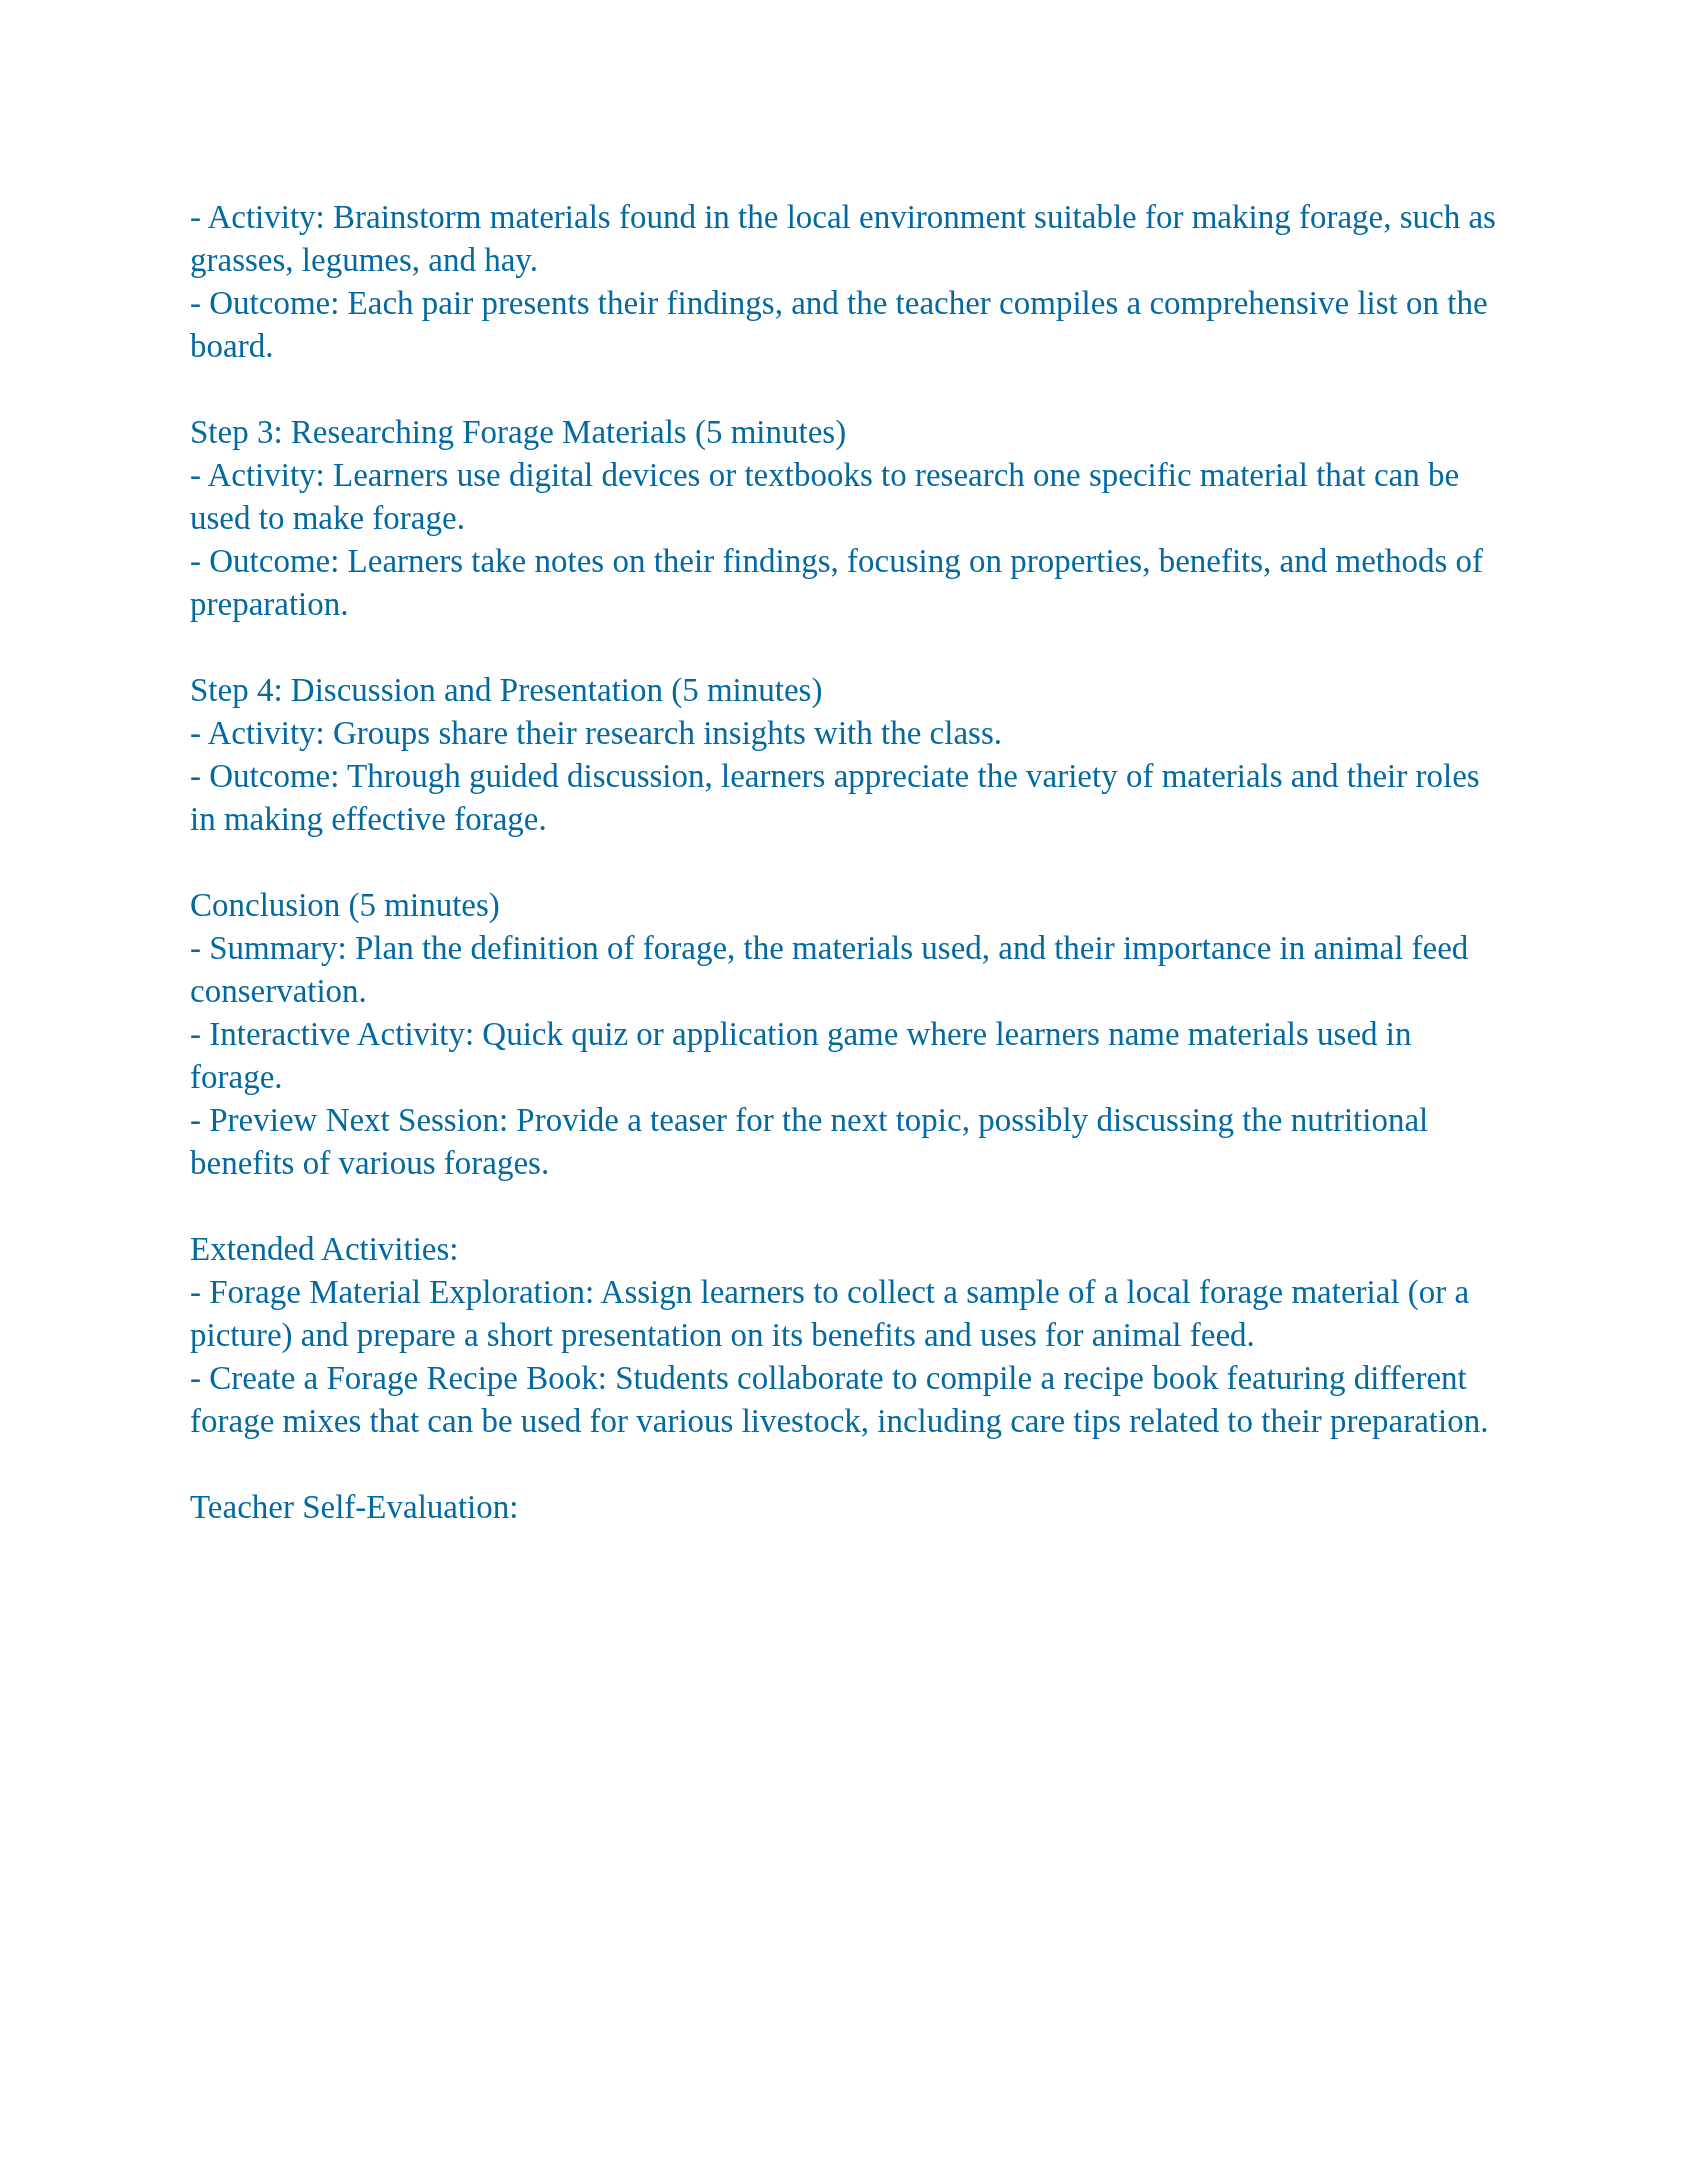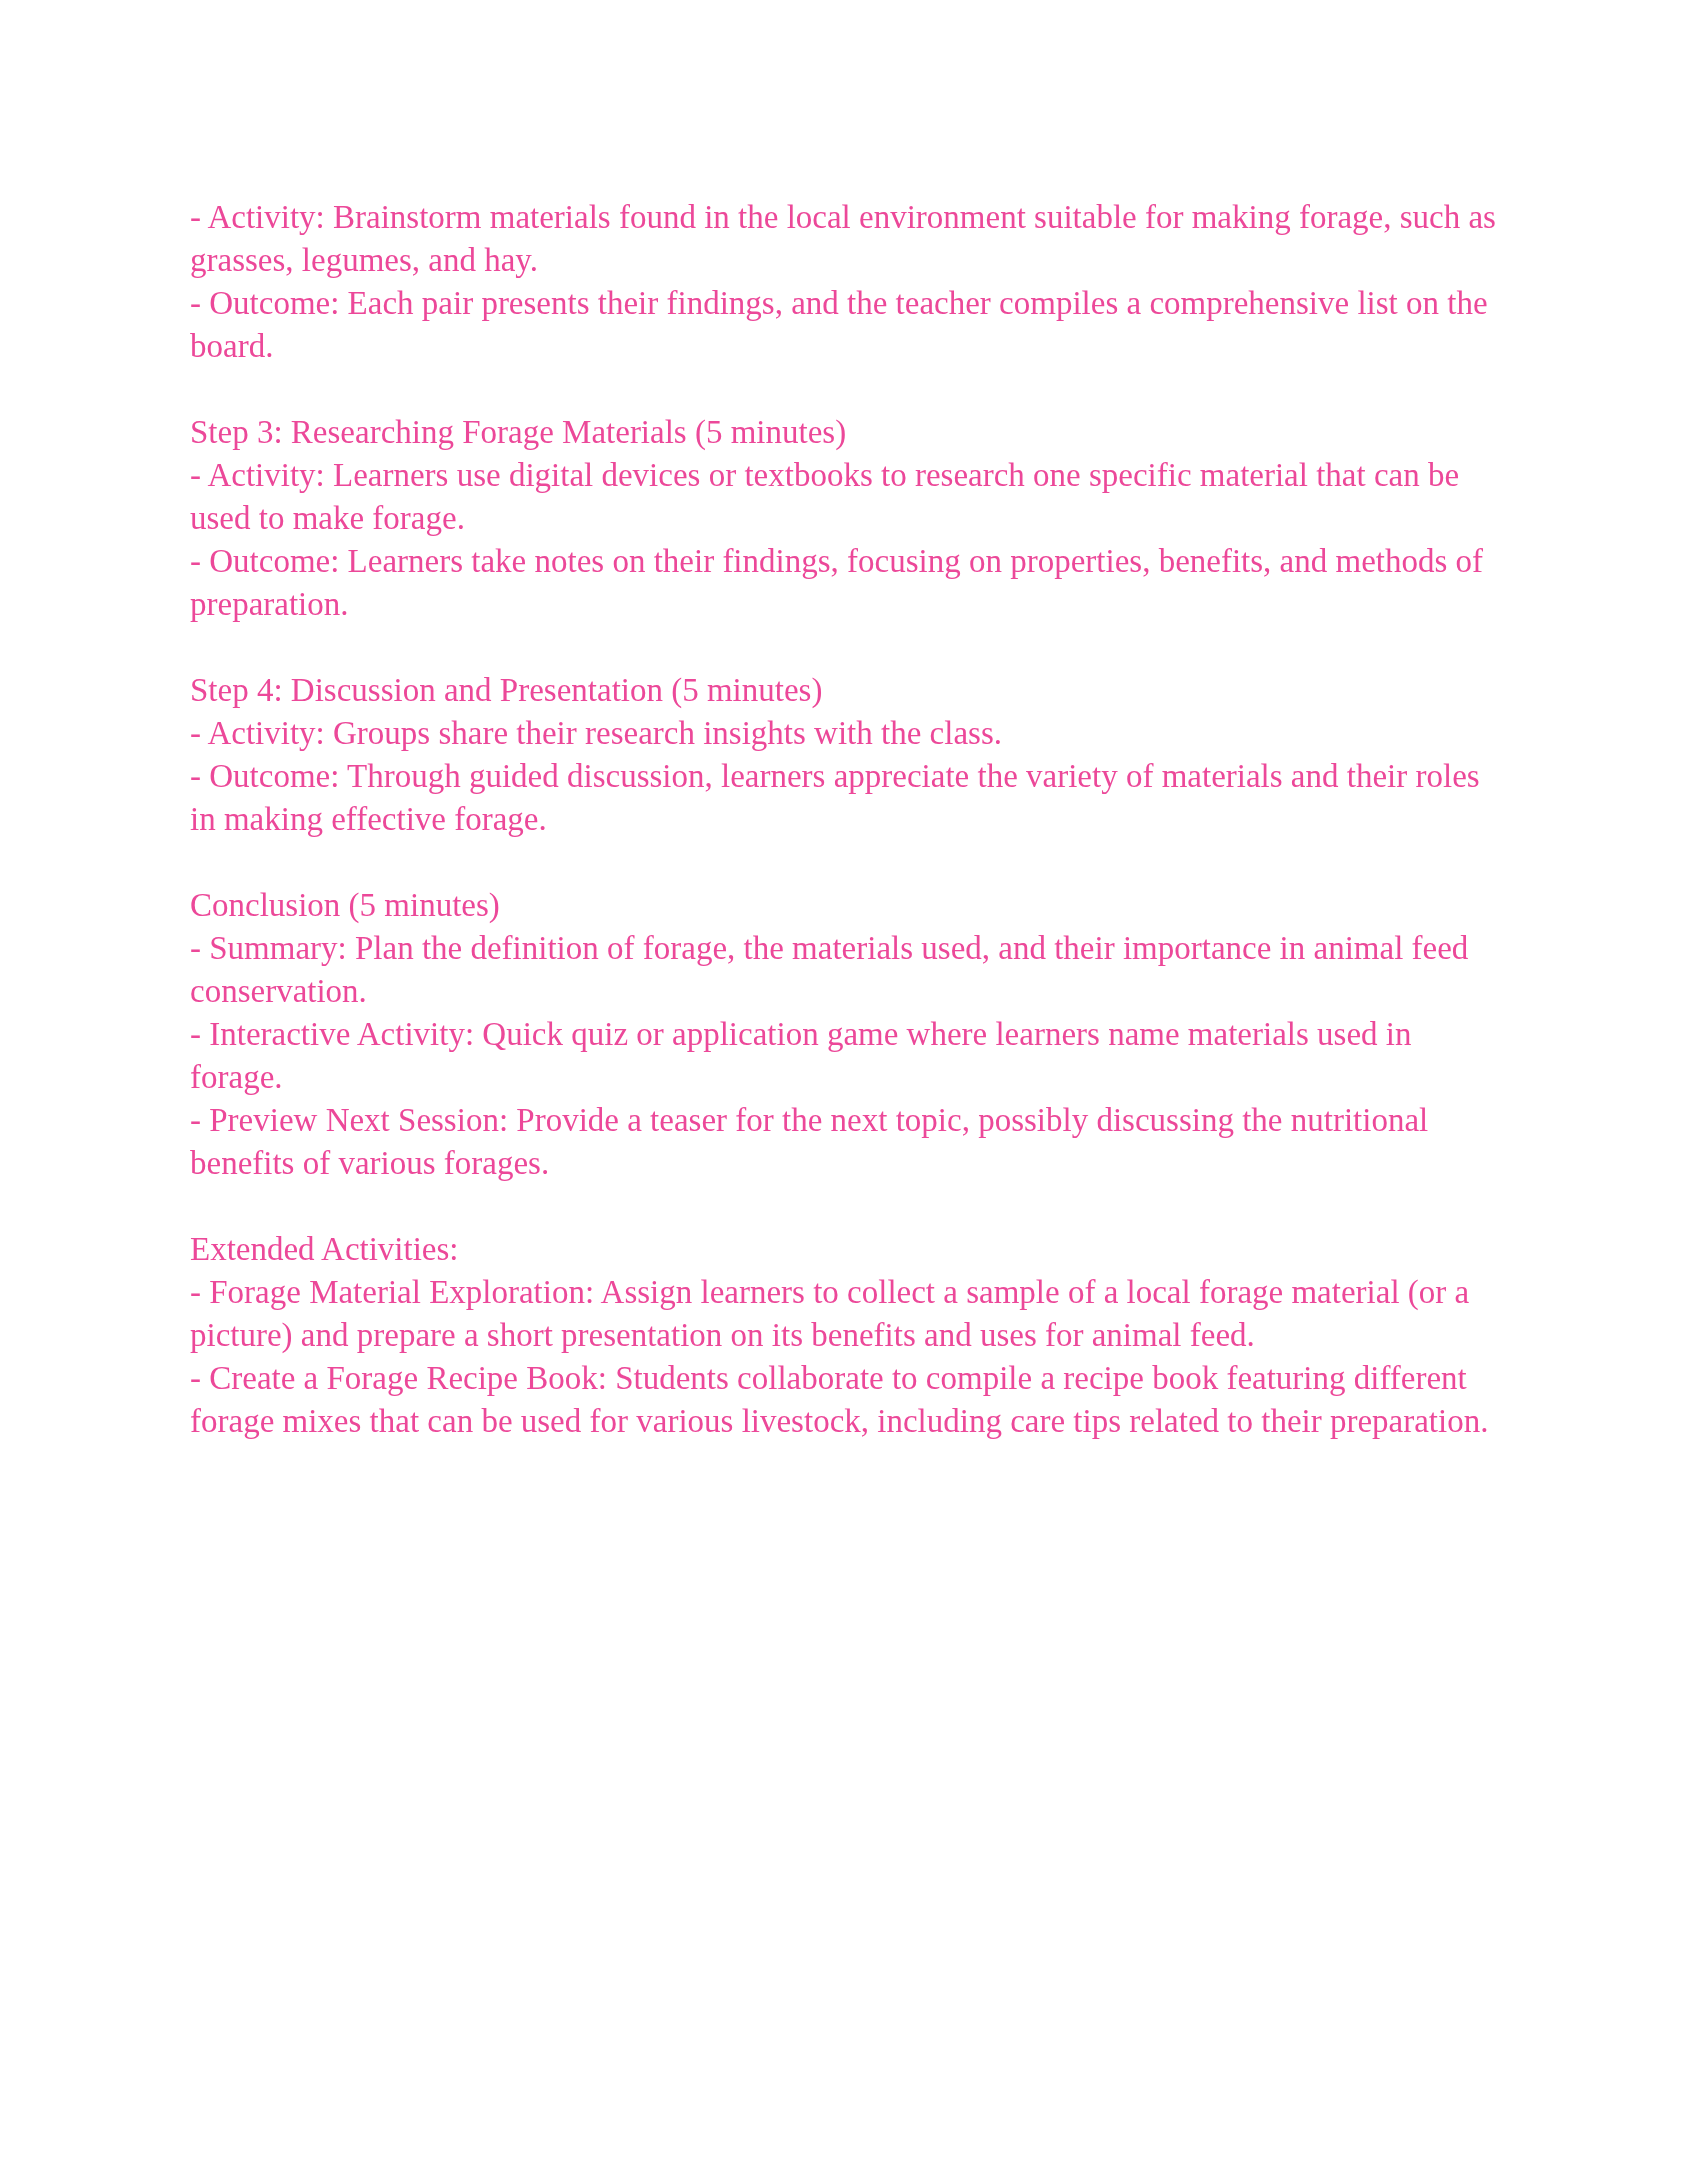--- a/index.html
+++ b/index.html
@@ -22,21 +22,21 @@
     background: #ffffff;
   }
   .content {
     position: absolute;
     left: 190px;
     top: 196px;
     width: 1317px;
     font-family: "Liberation Serif", "DejaVu Serif", serif;
     font-size: 33px;
     line-height: 43px;
-    color: #ec4899;
+    color: #0369a1;
     text-align: left;
   }
   .section {
     margin: 0 0 43px 0;
   }
   .section:last-child {
     margin-bottom: 0;
   }
   .content p {
     margin: 0;
@@ -75,16 +75,19 @@
       <p>- Interactive Activity: Quick quiz or application game where learners name materials used in forage.</p>
       <p>- Preview Next Session: Provide a teaser for the next topic, possibly discussing the nutritional benefits of various forages.</p>
     </div>
 
     <div class="section">
       <p><span class="hb">Extended Activities:</span><span></span></p>
       <p>- Forage Material Exploration: Assign learners to collect a sample of a local forage material (or a picture) and prepare a short presentation on its benefits and uses for animal feed.</p>
       <p>- Create a Forage Recipe Book: Students collaborate to compile a recipe book featuring different forage mixes that can be used for various livestock, including care tips related to their preparation.</p>
     </div>
 
+    <div class="section">
+      <p><span class="hb">Teacher Self-Evaluation:</span><span></span></p>
+    </div>
 
   </div>
 </div>
 
 
 </body></html>

